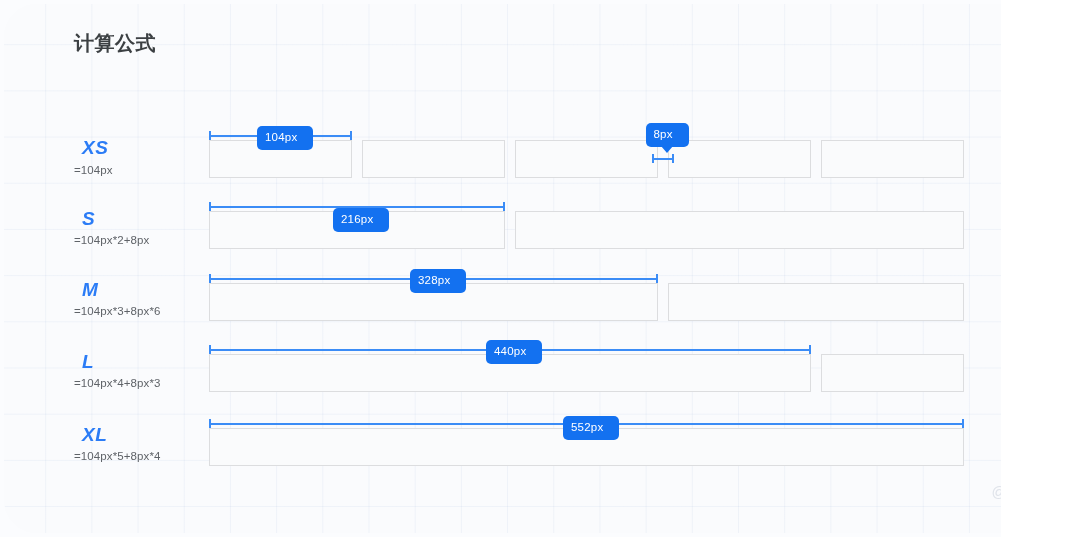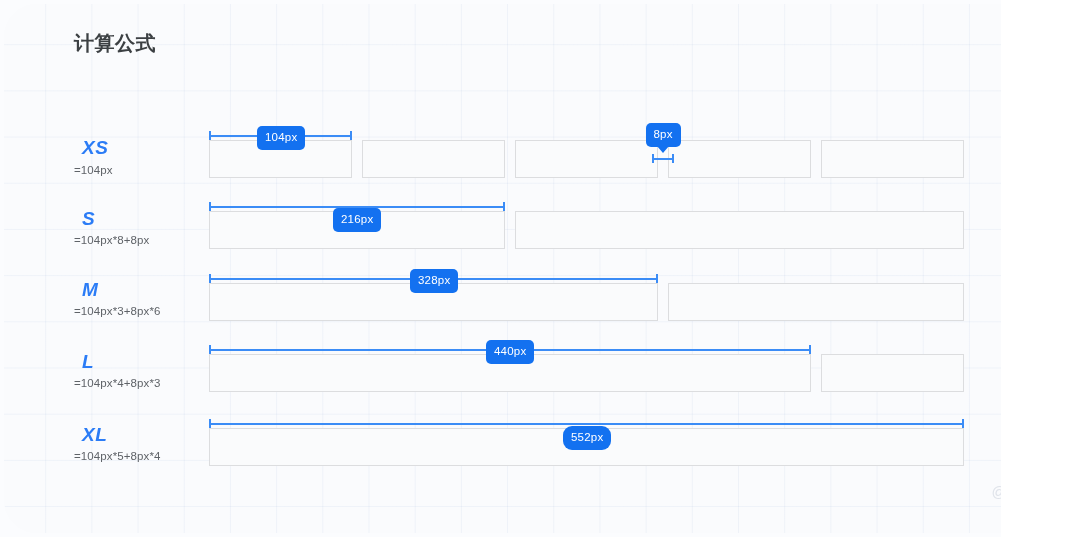--- a/index.html
+++ b/index.html
@@ -117,21 +117,21 @@
   .measure .cap.l { left: 0; }
   .measure .cap.r { right: 0; }
 
   
   .badge {
     position: absolute;
     background: #1371f0;
     color: #ffffff;
     font-size: 11.5px;
     line-height: 1;
-    padding: 6px 8px 6px 8px;
+    padding: 6px 16px 6px 8px;
     border-radius: 5px;
     white-space: nowrap;
     letter-spacing: 0.2px;
   }
   .badge.tailed::after {
     content: "";
     position: absolute;
     left: 50%;
     margin-left: -6px;
     bottom: -6px;
@@ -177,21 +177,21 @@
           <div class="measure" style="left: 648px; top: 150px; width: 22px;">
             <div class="bar"></div>
             <div class="cap l"></div>
             <div class="cap r"></div>
           </div>
           <div class="badge" style="top: 122px; left: 253px;">104px</div>
           <div class="badge tailed" style="top: 119px; left: 641.5px;">8px</div>
         </div>
         <div class="row" style="top: 0px;">
           <div class="row-label" style="top: 204px;">S</div>
-          <div class="row-sub" style="top: 230px;">=104px*8+8px</div>
+          <div class="row-sub" style="top: 230px;">=104px*2+8px</div>
           <div class="box" style="left: 205px; top: 207px; width: 296px; height: 38px;"></div>
           <div class="box" style="left: 511px; top: 207px; width: 449px; height: 38px;"></div>
           <div class="measure" style="left: 205px; top: 198px; width: 296px;">
             <div class="bar"></div>
             <div class="cap l"></div>
             <div class="cap r"></div>
           </div>
           <div class="badge" style="top: 204px; left: 329px;">216px</div>
         </div>
         <div class="row" style="top: 0px;">
@@ -220,19 +220,19 @@
         </div>
         <div class="row" style="top: 0px;">
           <div class="row-label" style="top: 420px;">XL</div>
           <div class="row-sub" style="top: 446px;">=104px*5+8px*4</div>
           <div class="box" style="left: 205px; top: 424px; width: 755px; height: 38px;"></div>
           <div class="measure" style="left: 205px; top: 415px; width: 755px;">
             <div class="bar"></div>
             <div class="cap l"></div>
             <div class="cap r"></div>
           </div>
-          <div class="badge" style="top: 422px; left: 559px; border-radius: 9px;">552px</div>
+          <div class="badge" style="top: 412px; left: 559px;">552px</div>
         </div>
       </div>
 
     <div class="watermark">@Nick</div>
   </div>
 </div>
 
 </body></html>

